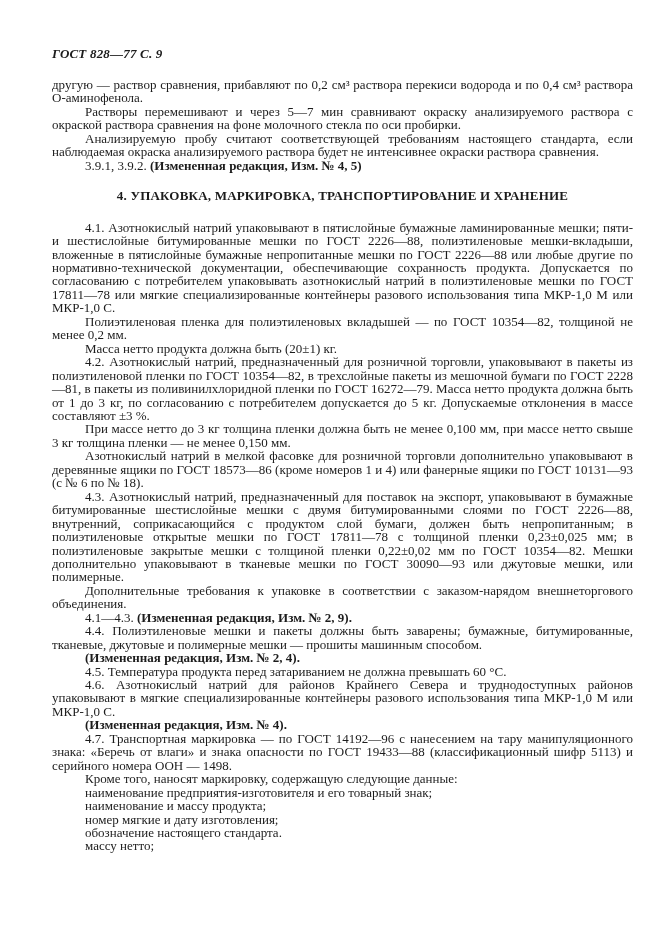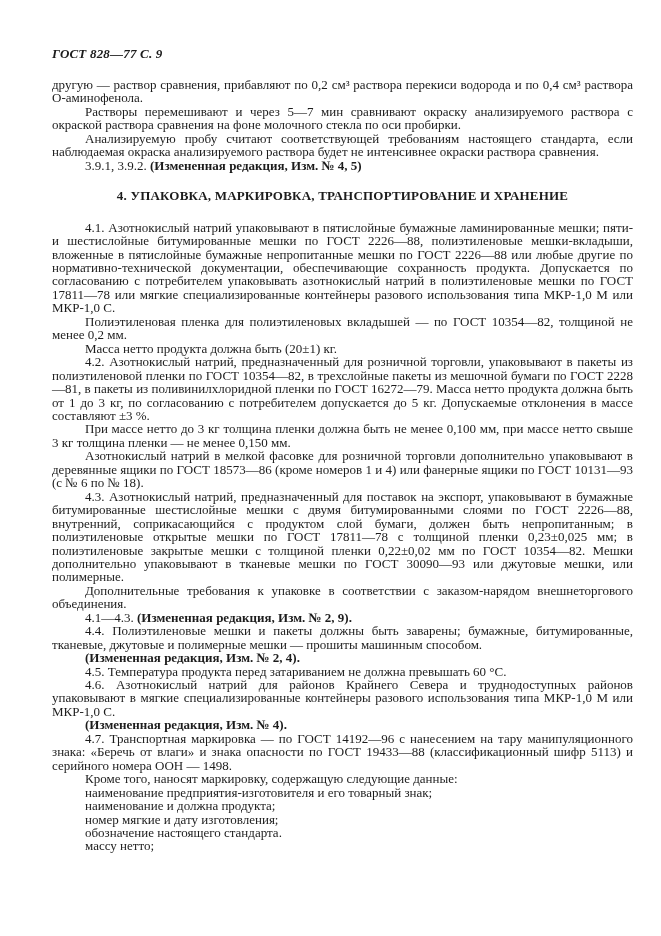--- a/index.html
+++ b/index.html
@@ -76,19 +76,19 @@
         <p class="para indent"><span>Дополнительные требования к упаковке в соответствии с заказом-нарядом внешнеторгового объединения.</span></p>
         <p class="para indent"><span>4.1—4.3. </span><span class="b">(Измененная редакция, Изм. № 2, 9).</span></p>
         <p class="para indent"><span>4.4. Полиэтиленовые мешки и пакеты должны быть заварены; бумажные, битумированные, тканевые, джутовые и полимерные мешки — прошиты машинным способом.</span></p>
         <p class="para indent"><span class="b">(Измененная редакция, Изм. № 2, 4).</span></p>
         <p class="para indent"><span>4.5. Температура продукта перед затариванием не должна превышать 60 °С.</span></p>
         <p class="para indent"><span>4.6. Азотнокислый натрий для районов Крайнего Севера и труднодоступных районов упаковывают в мягкие специализированные контейнеры разового использования типа МКР-1,0 М или МКР-1,0 С.</span></p>
         <p class="para indent"><span class="b">(Измененная редакция, Изм. № 4).</span></p>
         <p class="para indent"><span>4.7. Транспортная маркировка — по ГОСТ 14192—96 с нанесением на тару манипуляционного знака: «Беречь от влаги» и знака опасности по ГОСТ 19433—88 (классификационный шифр 5113) и серийного номера ООН — 1498.</span></p>
         <p class="para indent"><span>Кроме того, наносят маркировку, содержащую следующие данные:</span></p>
         <p class="para indent"><span>наименование предприятия-изготовителя и его товарный знак;</span></p>
-        <p class="para indent"><span>наименование и должна продукта;</span></p>
+        <p class="para indent"><span>наименование и массу продукта;</span></p>
         <p class="para indent"><span>номер мягкие и дату изготовления;</span></p>
         <p class="para indent"><span>обозначение настоящего стандарта.</span></p>
         <p class="para indent"><span>массу нетто;</span></p>
       </div>
   </div>
 </div>
 
 </body></html>

